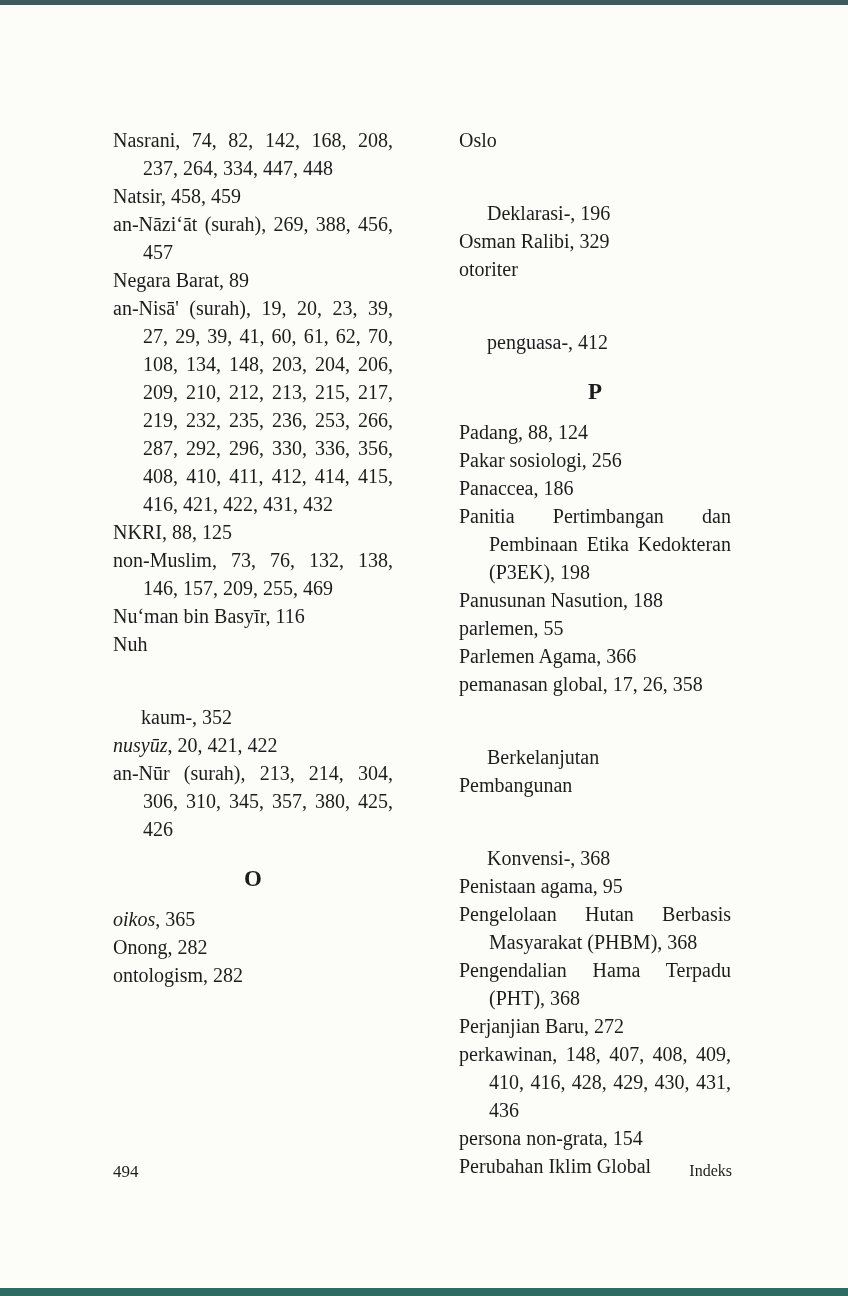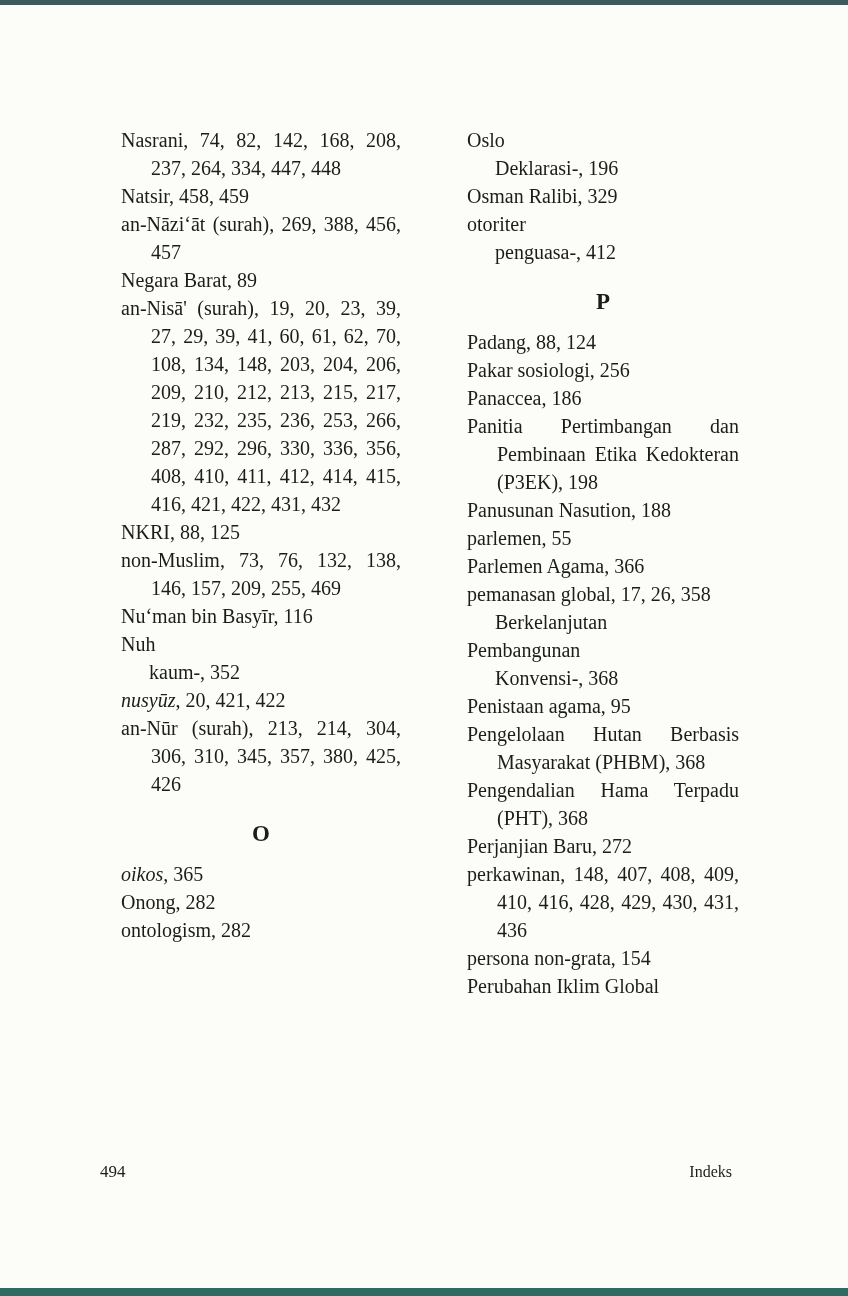--- a/index.html
+++ b/index.html
@@ -13,54 +13,54 @@
     font-family: "Liberation Serif", serif;
     color: #1c1c1c;
   }
   .edge { position: absolute; left: 0; right: 0; }
   .edge-top { top: 0; height: 5px; }
   .edge-bottom { bottom: 0; height: 8px; }
 
   .columns {
     position: absolute;
     top: 126px;
-    left: 121px;
+    left: 113px;
     display: grid;
     grid-template-columns: 280px 272px;
     column-gap: 66px;
     align-items: start;
   }
   .col { min-height: 10px; }
 
   .entry {
     font-size: 20px;
     line-height: 28px;
     text-align: justify;
     padding-left: 30px;
     text-indent: -30px;
   }
-  .entry.sub { padding-left: 58px; }
+  .entry.sub { padding-left: 58px; margin-top: 45px; }
   .term.italic { font-style: italic; }
 
   .section-header {
     font-size: 23px;
     font-weight: bold;
     text-align: center;
     margin: 22px 0 12px 0;
     line-height: 28px;
   }
 
   .footer {
     position: absolute;
-    left: 100px;
+    left: 113px;
     right: 116px;
     top: 1162px;
     display: flex;
     justify-content: space-between;
-    align-items: center;
+    align-items: flex-start;
     font-size: 17px;
     gap: 39px;
   }
   .footer .footer-right { font-size: 16px; }
 </style>
 </head>
 <body>
 
 <div class="page" style="background: rgb(252, 252, 249); color: rgb(28, 28, 28);">
   <div class="edge edge-top" style="background: rgb(61, 90, 92);"></div>

